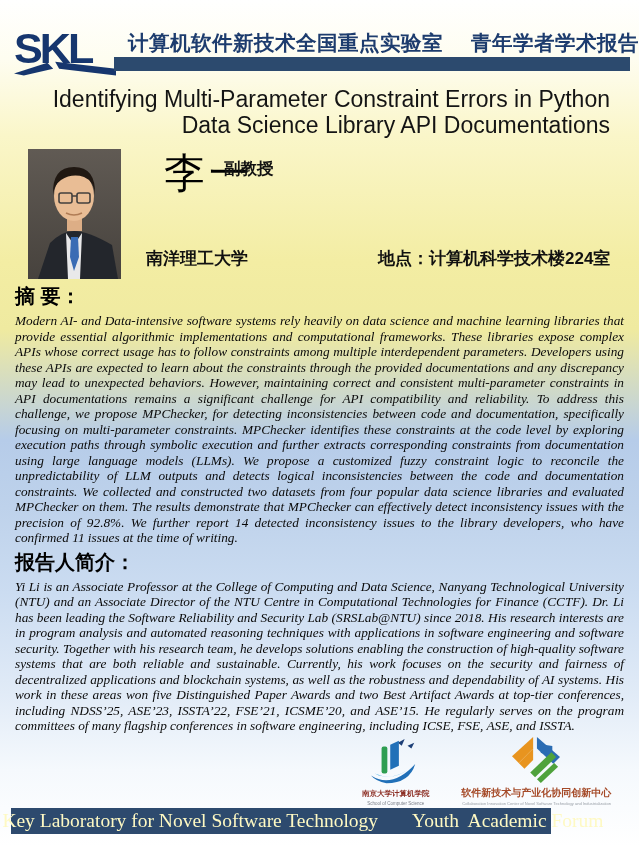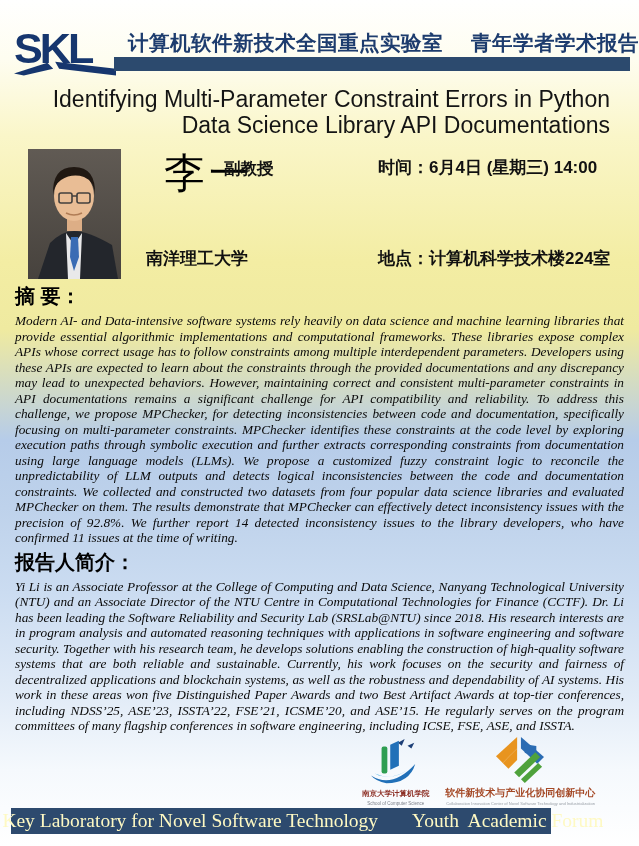--- a/index.html
+++ b/index.html
@@ -35,21 +35,21 @@
   .sp-time{position:absolute;left:378px;top:156px;font-size:17px;font-weight:bold;color:#111;white-space:nowrap;}
   .sp-affil{position:absolute;left:146px;top:247px;font-size:17px;font-weight:bold;color:#111;}
   .sp-loc{position:absolute;left:378px;top:247px;font-size:17px;font-weight:bold;color:#111;white-space:nowrap;}
   
   .content{position:absolute;left:15px;width:609px;top:283px;color:#0a0a0a;}
   .section-heading{font-size:20px;font-weight:bold;color:#000;}
   .body-text{font-family:"Liberation Serif",serif;font-size:13.3px;line-height:15.5px;
     text-align:justify;margin-top:3px;font-style:italic;}
   .bio-head{margin-top:3px;}
   
-  .logos{position:absolute;left:362px;top:736px;display:flex;align-items:flex-end;gap:8px;}
+  .logos{position:absolute;left:362px;top:736px;display:flex;align-items:flex-end;gap:24px;}
   .logo-col{display:flex;flex-direction:column;align-items:center;}
   .logo-caption-zh{font-size:7.5px;font-weight:bold;color:#8d3026;margin-top:2px;white-space:nowrap;}
   .logo-caption-en{font-size:5px;color:#7a7f88;margin-top:1px;white-space:nowrap;transform:scale(.9);}
   .cic .logo-caption-zh{font-size:10px;color:#a54a28;}
   .cic .logo-caption-en{font-size:4.5px;color:#9aa0a8;}
   
   .footer{position:absolute;left:11px;top:808px;width:540px;height:26px;background:#2d4a6e;
     color:#fef9c3;font-family:"Liberation Serif",serif;font-size:19.5px;
     display:flex;align-items:center;justify-content:center;gap:34px;}
   .footer span{white-space:pre;}
@@ -88,21 +88,20 @@
     <ellipse cx="46" cy="47" rx="20" ry="25" fill="#e9bd95"></ellipse>
     <path d="M25,46 Q24,18 46,18 Q68,18 67,46 Q66,32 56,28 Q44,24 33,31 Q26,36 25,46 Z" fill="#201812"></path>
     <rect x="31" y="44" width="13" height="10" rx="2" fill="none" stroke="#43403e" stroke-width="1.6"></rect>
     <rect x="49" y="44" width="13" height="10" rx="2" fill="none" stroke="#43403e" stroke-width="1.6"></rect>
     <line x1="44" y1="47" x2="49" y2="47" stroke="#43403e" stroke-width="1.5"></line>
     <path d="M38,64 Q46,68 54,64" fill="none" stroke="#b07c55" stroke-width="1.5"></path>
   </svg>
 
   <div class="sp-name">李一</div>
   <div class="sp-degree">副教授</div>
-  <div class="sp-time">时间：6月4日 (星期三) 14:00</div>
   <div class="sp-affil">南洋理工大学</div>
   <div class="sp-loc">地点：计算机科学技术楼224室</div>
 
   <div class="content">
     <div class="section-heading">摘 要：</div>
     <div class="body-text">Modern AI- and Data-intensive software systems rely heavily on data science and machine learning libraries that provide essential algorithmic implementations and computational frameworks. These libraries expose complex APIs whose correct usage has to follow constraints among multiple interdependent parameters. Developers using these APIs are expected to learn about the constraints through the provided documentations and any discrepancy may lead to unexpected behaviors. However, maintaining correct and consistent multi-parameter constraints in API documentations remains a significant challenge for API compatibility and reliability. To address this challenge, we propose MPChecker, for detecting inconsistencies between code and documentation, specifically focusing on multi-parameter constraints. MPChecker identifies these constraints at the code level by exploring execution paths through symbolic execution and further extracts corresponding constraints from documentation using large language models (LLMs). We propose a customized fuzzy constraint logic to reconcile the unpredictability of LLM outputs and detects logical inconsistencies between the code and documentation constraints. We collected and constructed two datasets from four popular data science libraries and evaluated MPChecker on them. The results demonstrate that MPChecker can effectively detect inconsistency issues with the precision of 92.8%. We further report 14 detected inconsistency issues to the library developers, who have confirmed 11 issues at the time of writing.</div>
     <div class="section-heading bio-head">报告人简介：</div>
     <div class="body-text">Yi Li is an Associate Professor at the College of Computing and Data Science, Nanyang Technological University (NTU) and an Associate Director of the NTU Centre in Computational Technologies for Finance (CCTF). Dr. Li has been leading the Software Reliability and Security Lab (SRSLab@NTU) since 2018. His research interests are in program analysis and automated reasoning techniques with applications in software engineering and software security. Together with his research team, he develops solutions enabling the construction of high-quality software systems that are both reliable and sustainable. Currently, his work focuses on the security and fairness of decentralized applications and blockchain systems, as well as the robustness and dependability of AI systems. His work in these areas won five Distinguished Paper Awards and two Best Artifact Awards at top-tier conferences, including NDSS’25, ASE’23, ISSTA’22, FSE’21, ICSME’20, and ASE’15. He regularly serves on the program committees of many flagship conferences in software engineering, including ICSE, FSE, ASE, and ISSTA.</div>
   </div>
 

